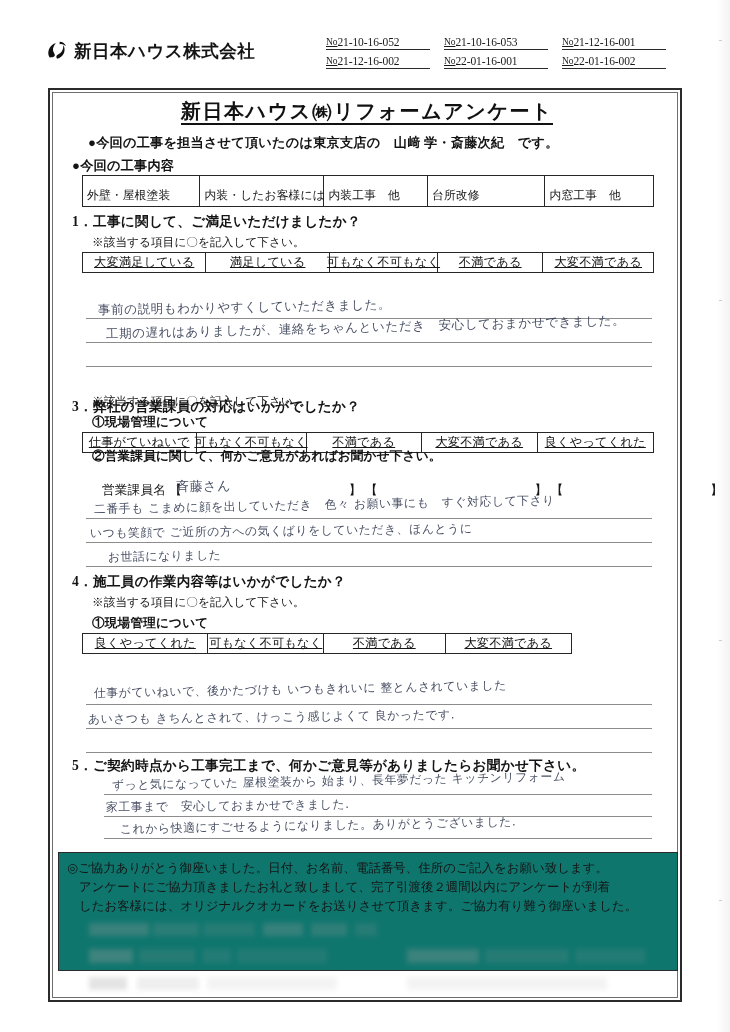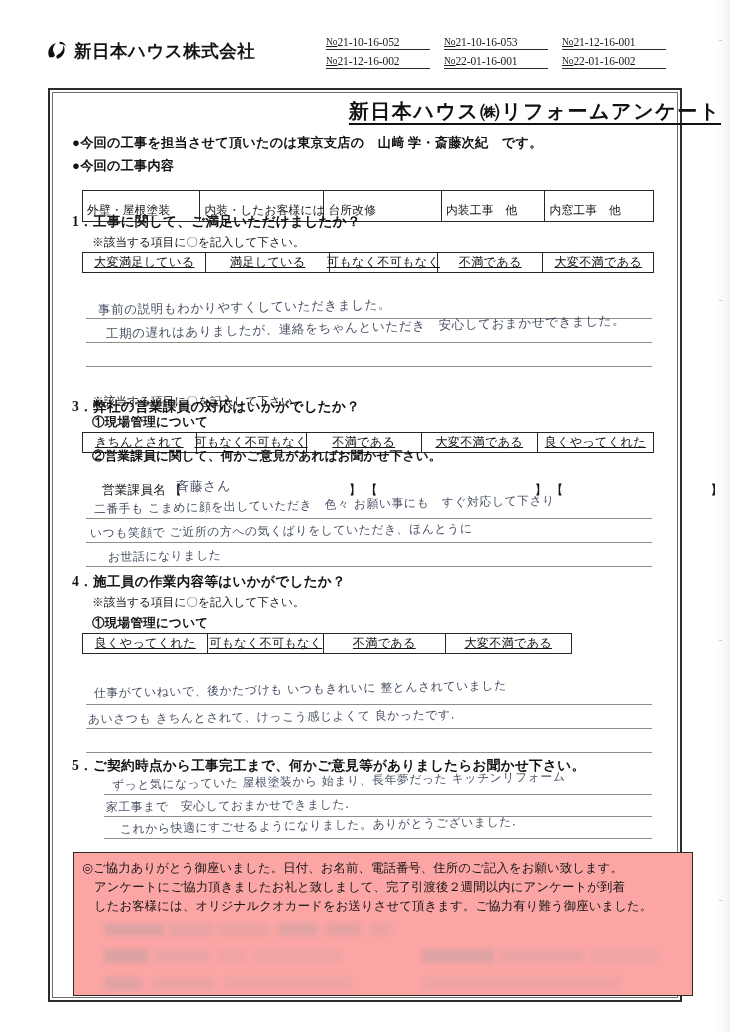--- a/index.html
+++ b/index.html
@@ -47,22 +47,22 @@
     box-sizing:border-box;
   }
   .sheet:before{ 
     content:"";position:absolute;left:2px;top:2px;right:2px;bottom:2px;
     border:1px solid #6e6e6e;pointer-events:none;
   }
   .sheet-inner{position:absolute;left:0;top:0;width:100%;height:100%;}
 
   
   .form-title{
-    position:absolute;left:0;top:8px;width:634px;text-align:right;
-    font-size:20px;font-weight:bold;letter-spacing:1.6px;color:#111;margin-left:37px;
+    position:absolute;left:0;top:8px;width:634px;text-align:center;
+    font-size:20px;font-weight:bold;letter-spacing:1.6px;color:#111;
   }
   .form-title span{border-bottom:2px solid #111;padding-bottom:1px;}
 
   
   .line{
     position:absolute;font-size:13.2px;color:#141414;white-space:nowrap;
     letter-spacing:.2px;
   }
   .bullet-line{font-weight:bold;}
   .qnum{font-weight:bold;font-size:13.6px;letter-spacing:.3px;}
@@ -102,22 +102,22 @@
   }
   .hand.h2{transform:rotate(-1.5deg);}
   .hand.h3{transform:rotate(-0.7deg);}
   .hand.small{font-size:11.8px;}
 
   
   .bracket-row{position:absolute;font-size:12.6px;letter-spacing:.2px;white-space:nowrap;color:#141414;}
 
   
   .footer-box{
-    position:absolute;left:23px;top:762px;width:620px;height:144px;
-    border:1.2px solid #2b2b2b;box-sizing:border-box;background:#fca5a5;
+    position:absolute;left:8px;top:762px;width:620px;height:119px;
+    border:1.2px solid #2b2b2b;box-sizing:border-box;background:#0f766e;
   }
   .footer-text{
     position:absolute;left:8px;top:6px;width:604px;
     font-size:12.4px;line-height:19px;color:#141414;letter-spacing:.1px;
   }
   .footer-text p{margin:0;}
   .footer-text p.indent{padding-left:12px;}
 
   
   .redact{position:absolute;filter:blur(2.4px);opacity:.55;}
@@ -155,29 +155,29 @@
   </div>
 </div>
 
 <div class="sheet">
 <div class="sheet-inner">
 
   <div class="form-title">
     <span>新日本ハウス㈱リフォームアンケート</span>
   </div>
 
-  <div class="line bullet-line" style="left:22px;top:44px;">●今回の工事を担当させて頂いたのは東京支店の　山﨑 学・斎藤次紀　です。</div>
+  <div class="line bullet-line" style="left:38px;top:44px;">●今回の工事を担当させて頂いたのは東京支店の　山﨑 学・斎藤次紀　です。</div>
 
   <div class="line bullet-line" style="left:22px;top:67px;">●今回の工事内容</div>
 
-  <div class="work-table" style="left:32px;top:85px;width:572px;height:32px;margin-top:15px;">
+  <div class="work-table" style="left:32px;top:85px;width:572px;height:32px;">
     <div class="work-cell" style="width:118px">外壁・屋根塗装</div>
     <div class="work-cell" style="width:124px">内装・したお客様には</div>
+    <div class="work-cell" style="width:104px">内装工事　他</div>
     <div class="work-cell" style="width:118px">台所改修</div>
-    <div class="work-cell" style="width:104px">内装工事　他</div>
     <div class="work-cell" style="width:108px">内窓工事　他</div>
   </div>
 
   <div class="line qnum" style="left:22px;top:123px;">
     <span>1．</span><span>工事に関して、ご満足いただけましたか？</span>
   </div>
   <div class="line note" style="left:42px;top:145px;">※該当する項目に〇を記入して下さい。</div>
 
   <div class="opt-table" style="left:32px;top:162px;width:572px;height:21px;">
     <div class="opt-cell" style="width:124px">大変満足している</div>
@@ -193,21 +193,21 @@
   <div class="hand" style="left:48px;top:212px;">事前の説明もわかりやすくしていただきました。</div>
   <div class="hand h2" style="left:56px;top:236px;">工期の遅れはありましたが、連絡をちゃんといただき　安心しておまかせできました。</div>
 
   <div class="line qnum" style="left:22px;top:282px;margin-top:26px;">
     <span>3．</span><span>弊社の営業課員の対応はいかがでしたか？</span>
   </div>
   <div class="line note" style="left:42px;top:304px;">※該当する項目に〇を記入して下さい。</div>
   <div class="line sub" style="left:42px;top:324px;">①現場管理について</div>
 
   <div class="opt-table" style="left:32px;top:342px;width:572px;height:21px;">
-    <div class="opt-cell" style="width:114px">きちんとされて</div>
+    <div class="opt-cell" style="width:114px">仕事がていねいで</div>
     <div class="opt-cell" style="width:110px">可もなく不可もなく</div>
     <div class="opt-cell" style="width:116px">不満である</div>
     <div class="opt-cell" style="width:116px">大変不満である</div>
     <div class="opt-cell" style="width:116px">良くやってくれた</div>
   </div>
 
   <div class="line sub" style="left:42px;top:358px;">②営業課員に関して、何かご意見があればお聞かせ下さい。</div>
 
   <div class="bracket-row" style="left:52px;top:392px;">
     <span>営業課員名</span>

